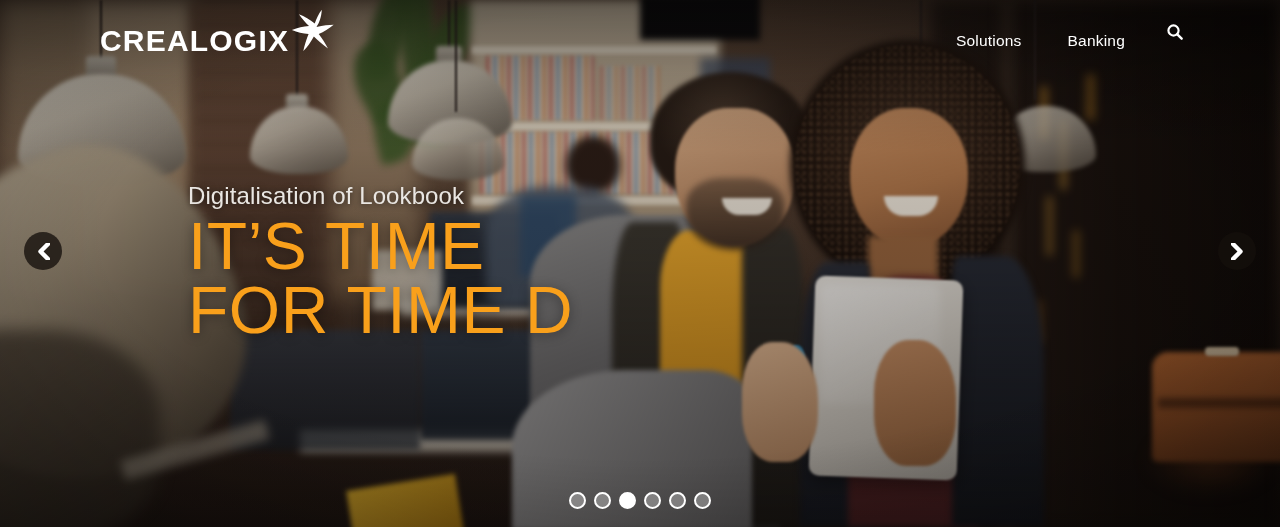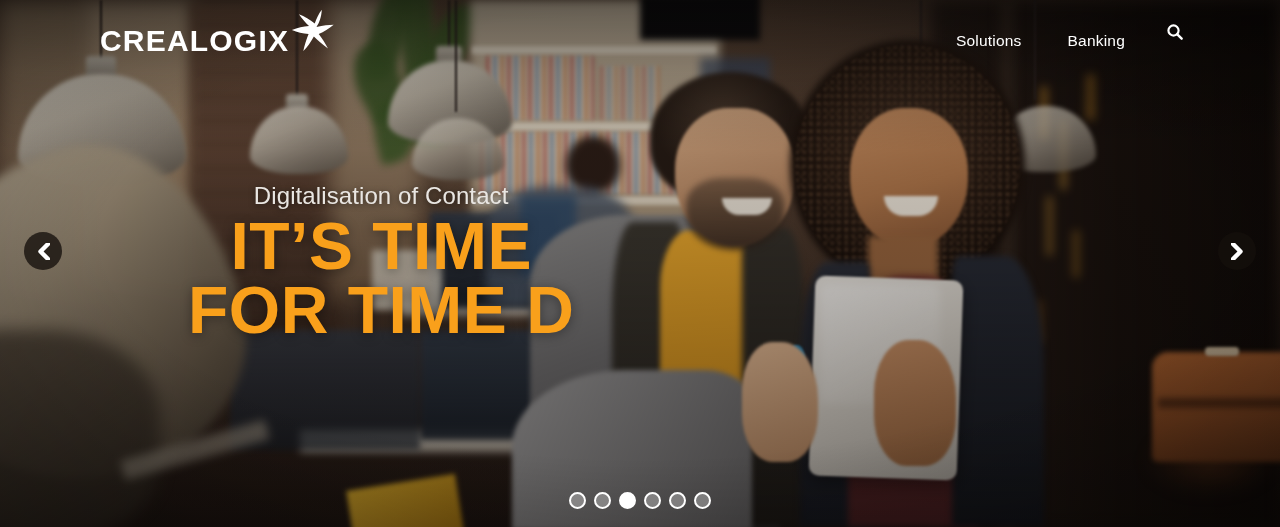--- a/index.html
+++ b/index.html
@@ -7,21 +7,20 @@
   html, body {
     width:1280px; height:527px; overflow:hidden;
     background:#1a1210;
     font-family:"Liberation Sans", sans-serif;
     -webkit-font-smoothing:antialiased;
   }
 
   .stage {
     position:relative; width:1280px; height:527px; overflow:hidden;
     background:#701a75;
-    text-align:center;
   }
 
   
   .photo { position:absolute; inset:0; overflow:hidden; }
   .ph { position:absolute; }
 
   
   .bg-base{
     inset:0;
     background:
@@ -201,21 +200,21 @@
     cursor:pointer; background:none; border:none;
   }
 
   
   .hero{ position:absolute; left:188px; top:182px; z-index:20; }
   .hero-kicker{
     color:#e9e6e2; font-size:24px; font-weight:normal; letter-spacing:.1px;
     text-shadow:0 1px 6px rgba(0,0,0,.55); margin-bottom:4px;
   }
   .hero-title{
-    color:#f9a01b; font-size:66px; line-height:.97; font-weight:700;
+    color:#f9a01b; font-size:66px; line-height:.97; font-weight:400;
     letter-spacing:.5px; text-shadow:0 2px 12px rgba(0,0,0,.38);
   }
   .hero-title span{ display:block; }
 
   
   .arrow{
     position:absolute; top:232px; width:38px; height:38px; border-radius:50%;
     background:rgba(20,15,12,.78); border:none; cursor:pointer;
     display:flex; align-items:center; justify-content:center; z-index:25;
   }
@@ -363,21 +362,21 @@
       <button class="nav-search" aria-label="Search">
         <svg width="20" height="20" viewBox="0 0 24 24">
           <circle cx="10.2" cy="10.2" r="6.1" fill="none" stroke="#ffffff" stroke-width="2.6"></circle>
           <line x1="14.8" y1="14.8" x2="20" y2="20" stroke="#ffffff" stroke-width="2.9" stroke-linecap="round"></line>
         </svg>
       </button>
     </nav>
   </header>
 
   <div class="hero">
-    <div class="hero-kicker">Digitalisation of Contact</div>
+    <div class="hero-kicker">Digitalisation of Lookbook</div>
     <h1 class="hero-title">
       <span>IT’S TIME</span>
       <span>FOR TIME D</span>
     </h1>
   </div>
 
   <button class="arrow prev" aria-label="Previous slide">
     <svg width="13" height="17" viewBox="0 0 13 17">
       <path d="M11 1 L3.5 8.5 L11 16" fill="none" stroke="#ffffff" stroke-width="4.4" stroke-linecap="round" stroke-linejoin="round"></path>
     </svg>

